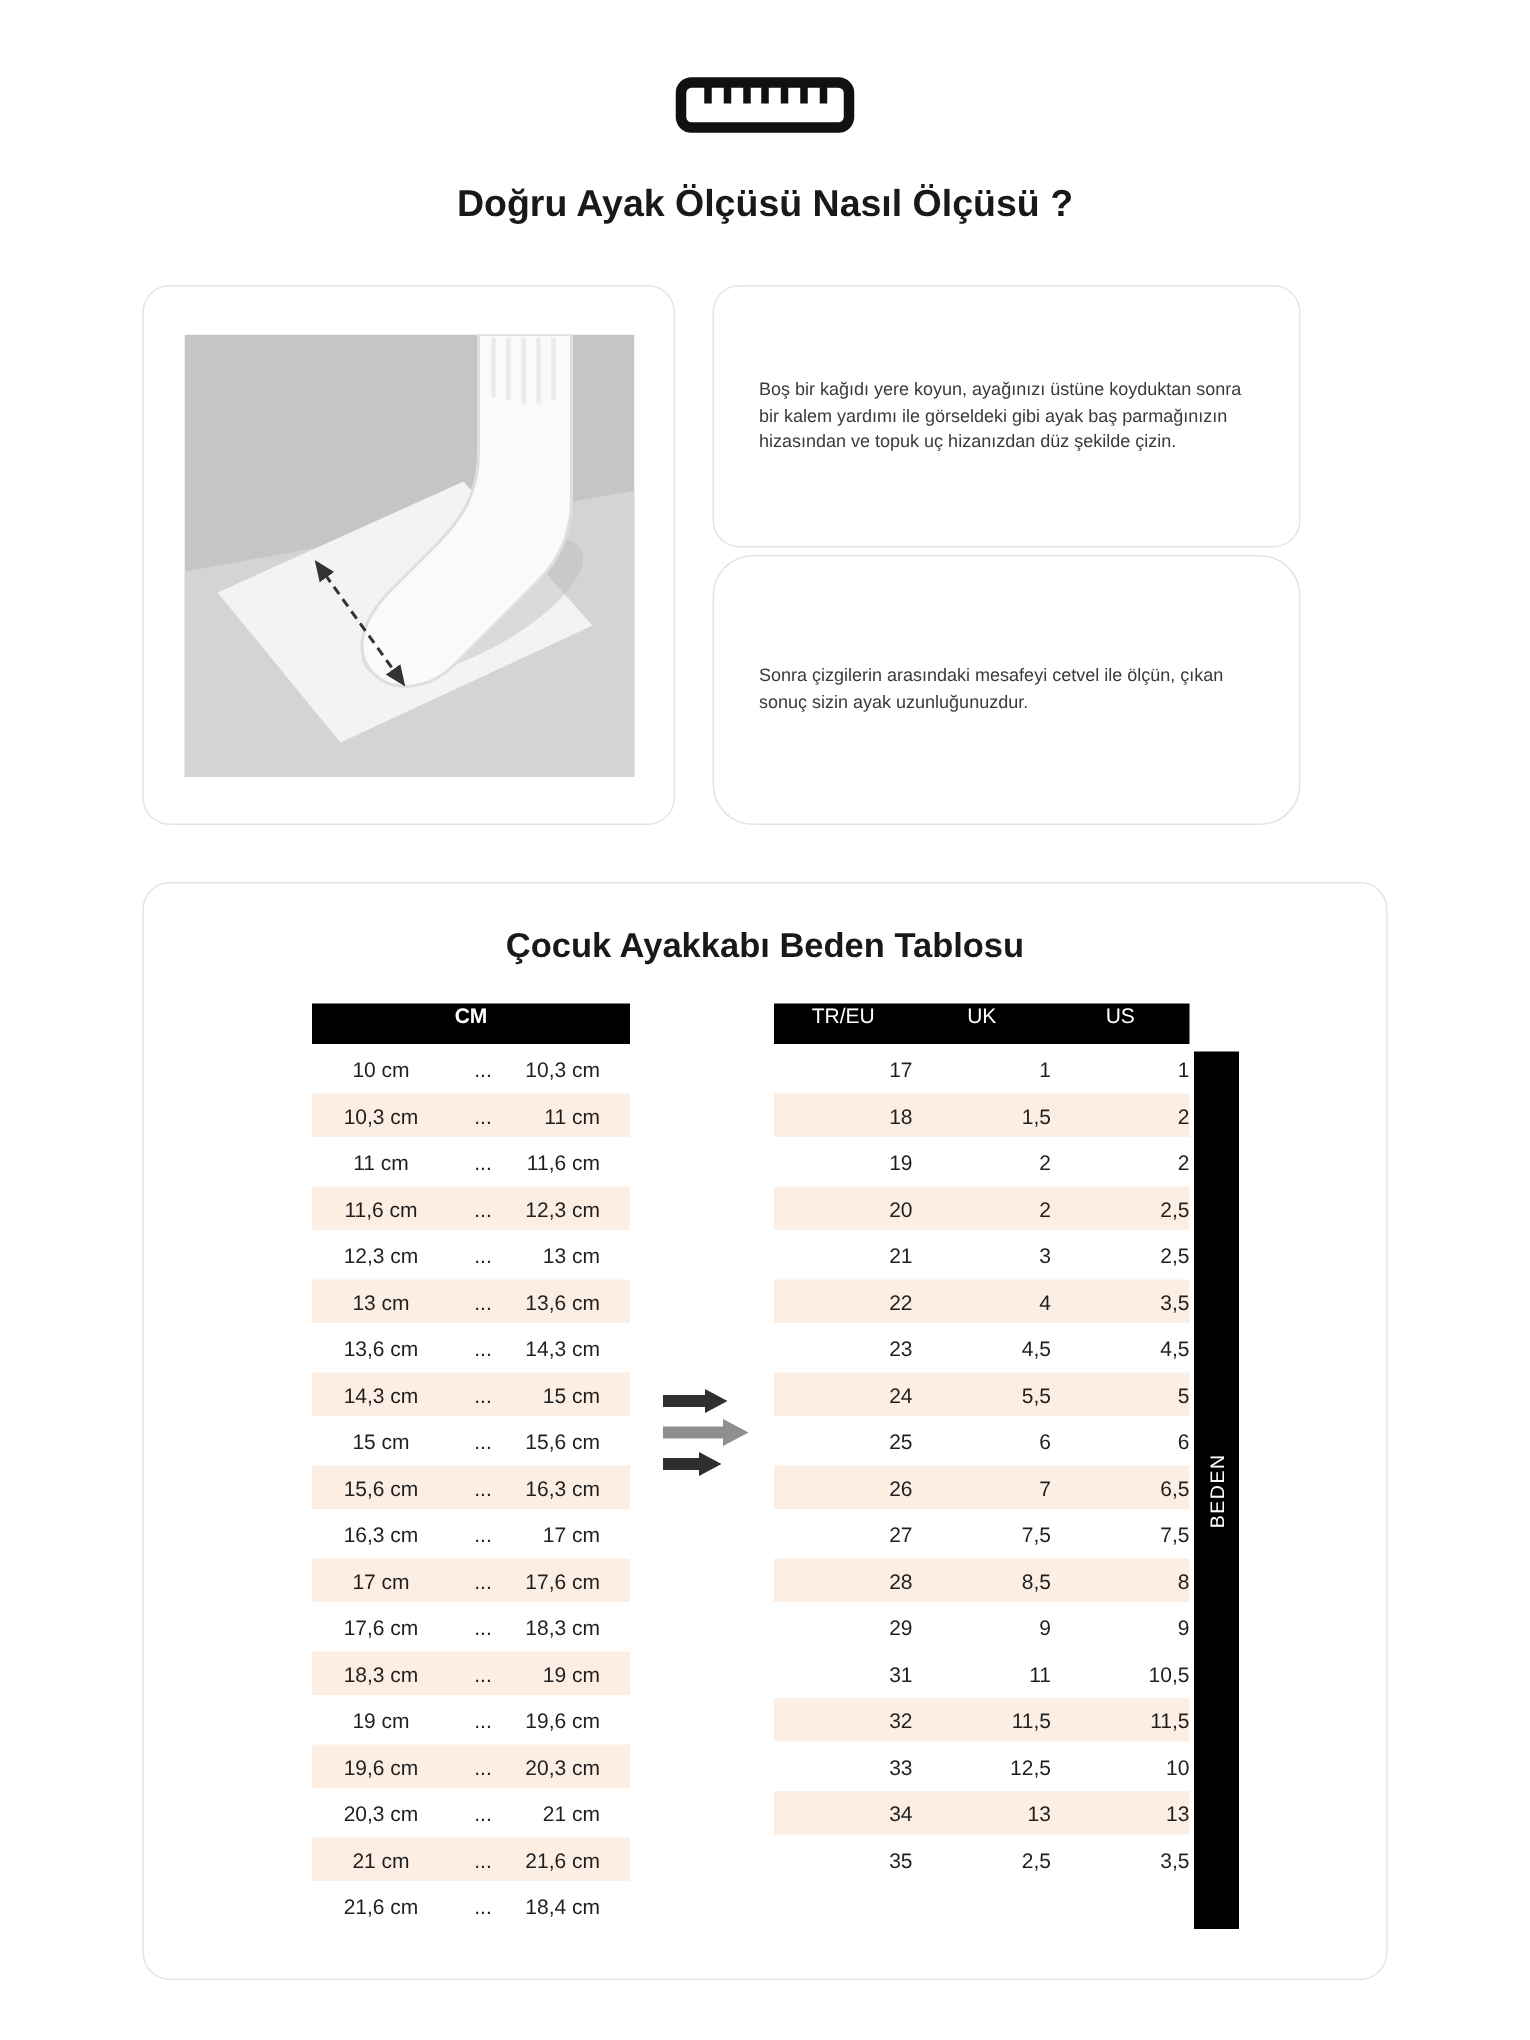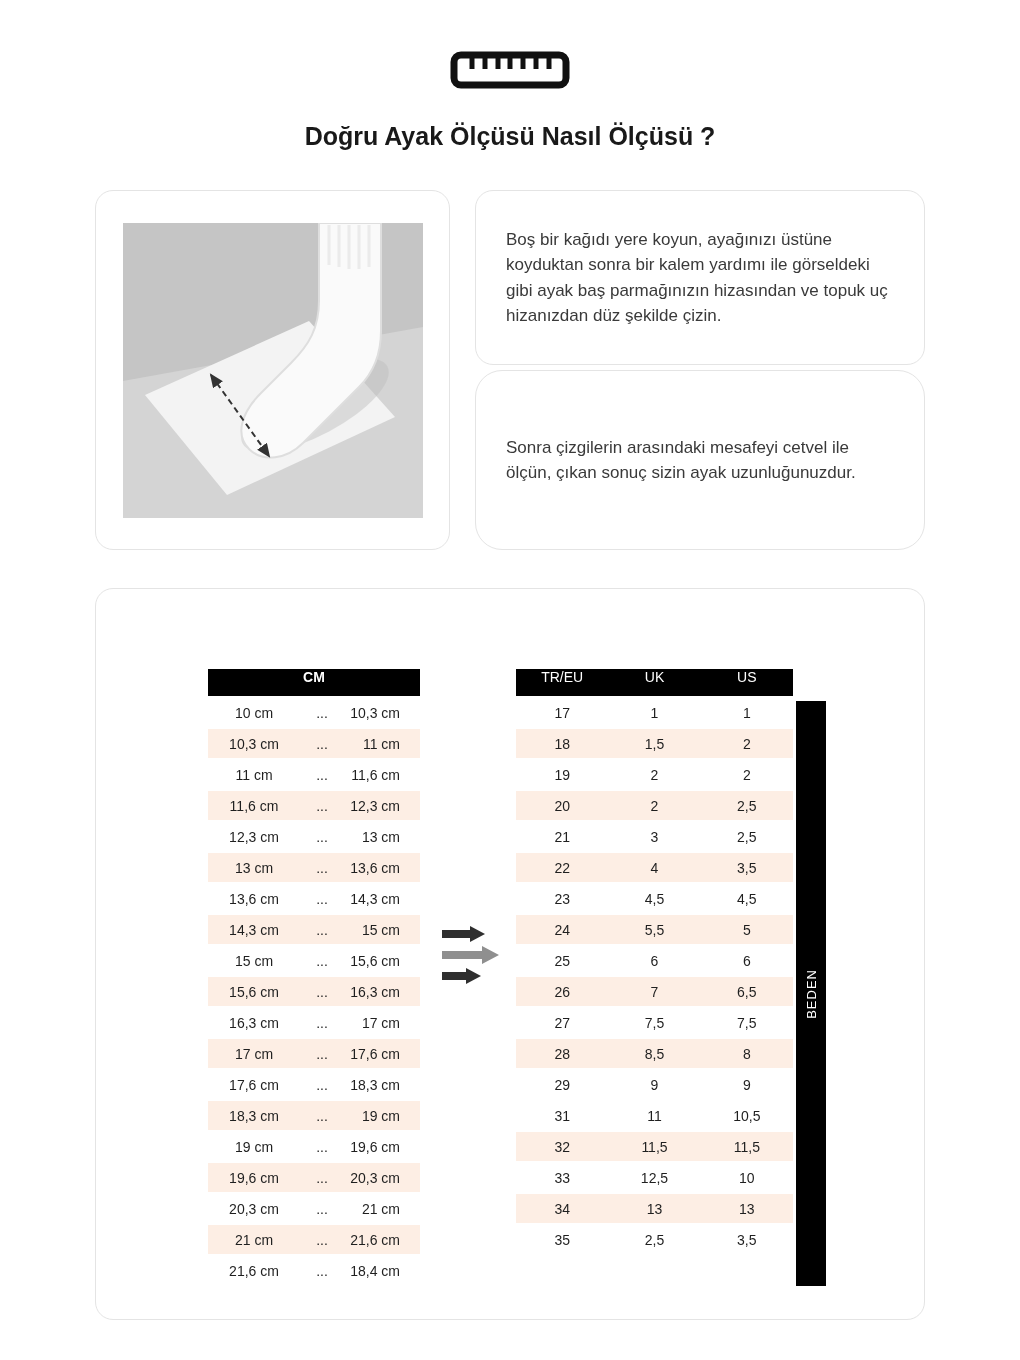--- a/index.html
+++ b/index.html
@@ -18,23 +18,23 @@
   }
   .card {
     border: 1px solid #e4e4e4; border-radius: 18px; background: #fff;
   }
   .photo-card {
     position: absolute; left: 95px; top: 190px; width: 355px; height: 360px;
     display: flex; align-items: center; justify-content: center;
   }
   .photo { width: 300px; height: 295px; }
   .text-card {
-    position: absolute; left: 475px; width: 450px;
+    position: absolute; left: 475px; width: 392px;
     padding: 24px 30px; display: flex; align-items: center;
-    font-size: 17px; line-height: 1.48; color: #3a3a3a;
+    font-size: 12px; line-height: 1.48; color: #3a3a3a;
   }
   .card-a { top: 190px; height: 175px; }
   .card-b { top: 370px; height: 180px; border-radius: 27px; }
 
   .table-card {
     position: absolute; left: 95px; top: 588px; width: 830px; height: 732px;
   }
   .table-title {
     position: absolute; top: 28px; left: 0; width: 100%;
     text-align: center; font-size: 23px; font-weight: bold; color: #191919;
@@ -48,21 +48,21 @@
   }
   .size-head .hcell { flex: 1; text-align: center; font-weight: normal; }
   .trow {
     display: flex; align-items: center; height: 29px; margin-bottom: 2px;
     font-size: 14px; color: #1f1f1f; background: #ffffff;
   }
   .trow.alt { background: #fdeee4; }
   .cm-table .cm-c0 { width: 92px; text-align: center; }
   .cm-table .cm-c1 { width: 44px; text-align: center; }
   .cm-table .cm-c2 { flex: 1; text-align: right; padding-right: 20px; }
-  .size-table .trow > div { flex: 1; text-align: center; }
+  .size-table .trow > div { flex: 1; text-align: right; }
   .arrows { position: absolute; left: 342px; top: 332px; width: 64px; height: 70px; }
   .beden-bar {
     position: absolute; left: 700px; top: 112px; width: 30px; height: 585px;
     background: #000; color: #fff; display: flex;
     align-items: center; justify-content: center;
   }
   .beden-bar span {
     writing-mode: vertical-rl; transform: rotate(180deg);
     font-size: 13px; letter-spacing: 1px;
   }
@@ -116,20 +116,21 @@
 
   <div class="card text-card card-a">
     <p>Boş bir kağıdı yere koyun, ayağınızı üstüne koyduktan sonra bir kalem yardımı ile görseldeki gibi ayak baş parmağınızın hizasından ve topuk uç hizanızdan düz şekilde çizin.</p>
   </div>
 
   <div class="card text-card card-b">
     <p>Sonra çizgilerin arasındaki mesafeyi cetvel ile ölçün, çıkan sonuç sizin ayak uzunluğunuzdur.</p>
   </div>
 
   <div class="card table-card">
+    <h2 class="table-title">Çocuk Ayakkabı Beden Tablosu</h2>
 
     <div class="cm-table">
       <div class="thead cm-head">
         <span>CM</span>
       </div>
       <div class="tbody">
           <div class="trow">
             <div class="cm-c0">10 cm</div>
             <div class="cm-c1">...</div>
             <div class="cm-c2">10,3 cm</div>

